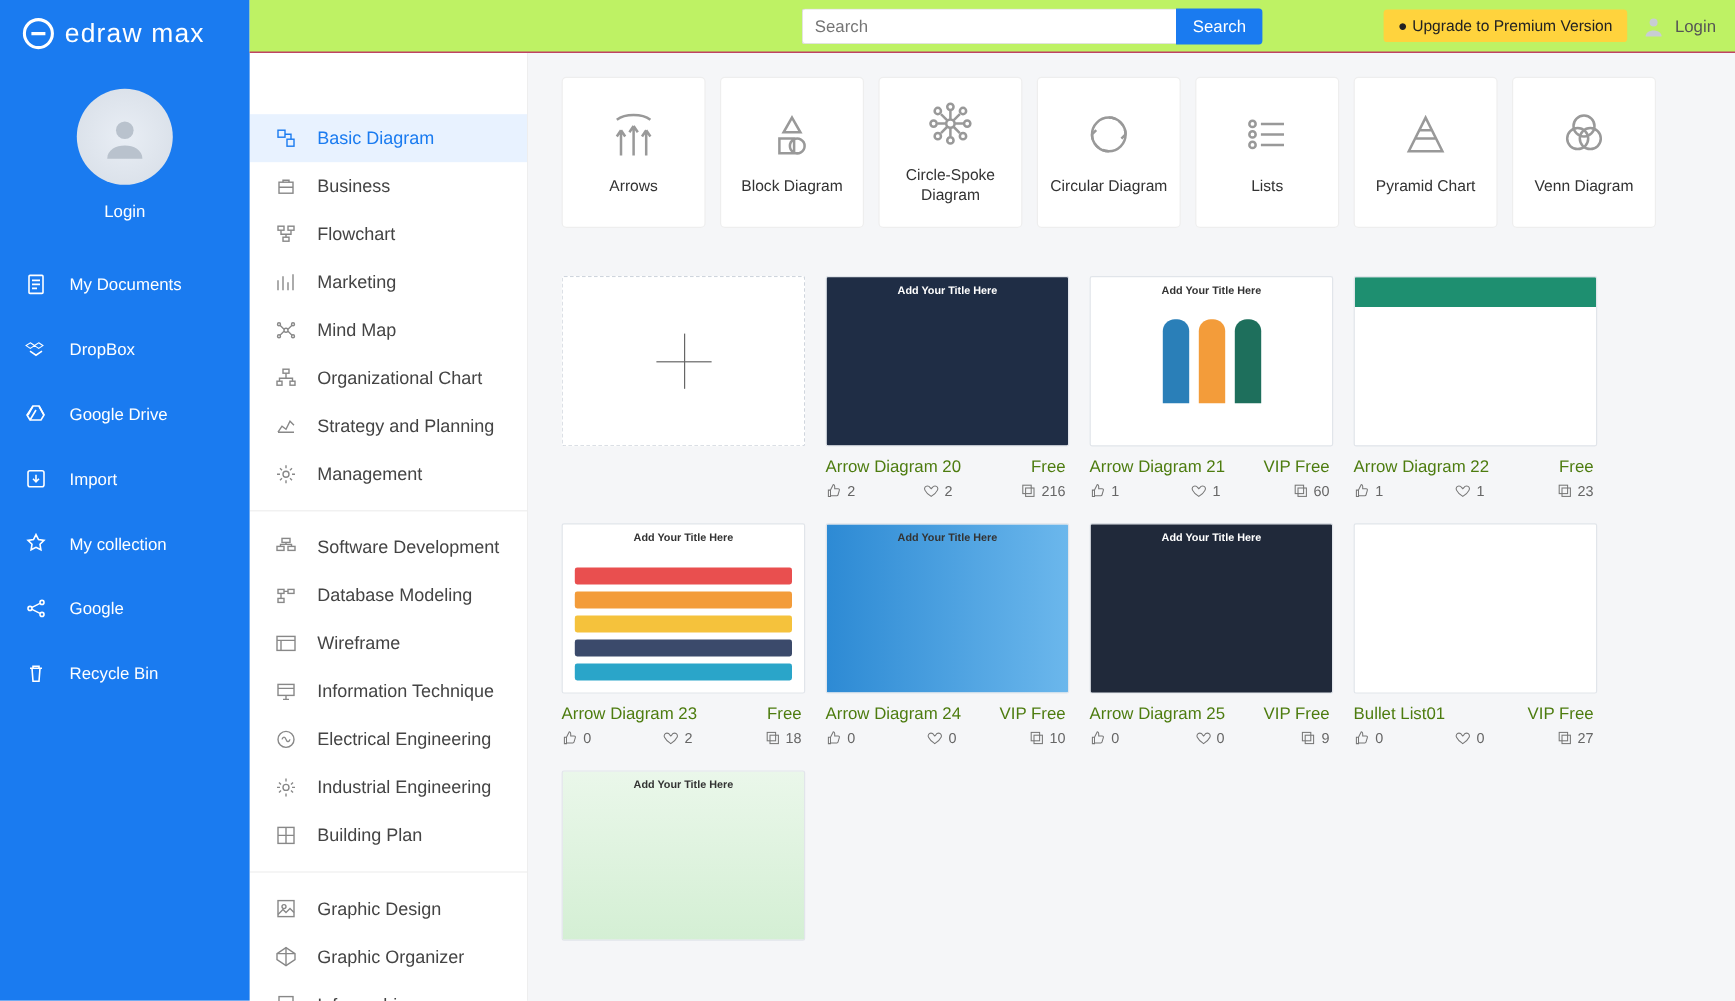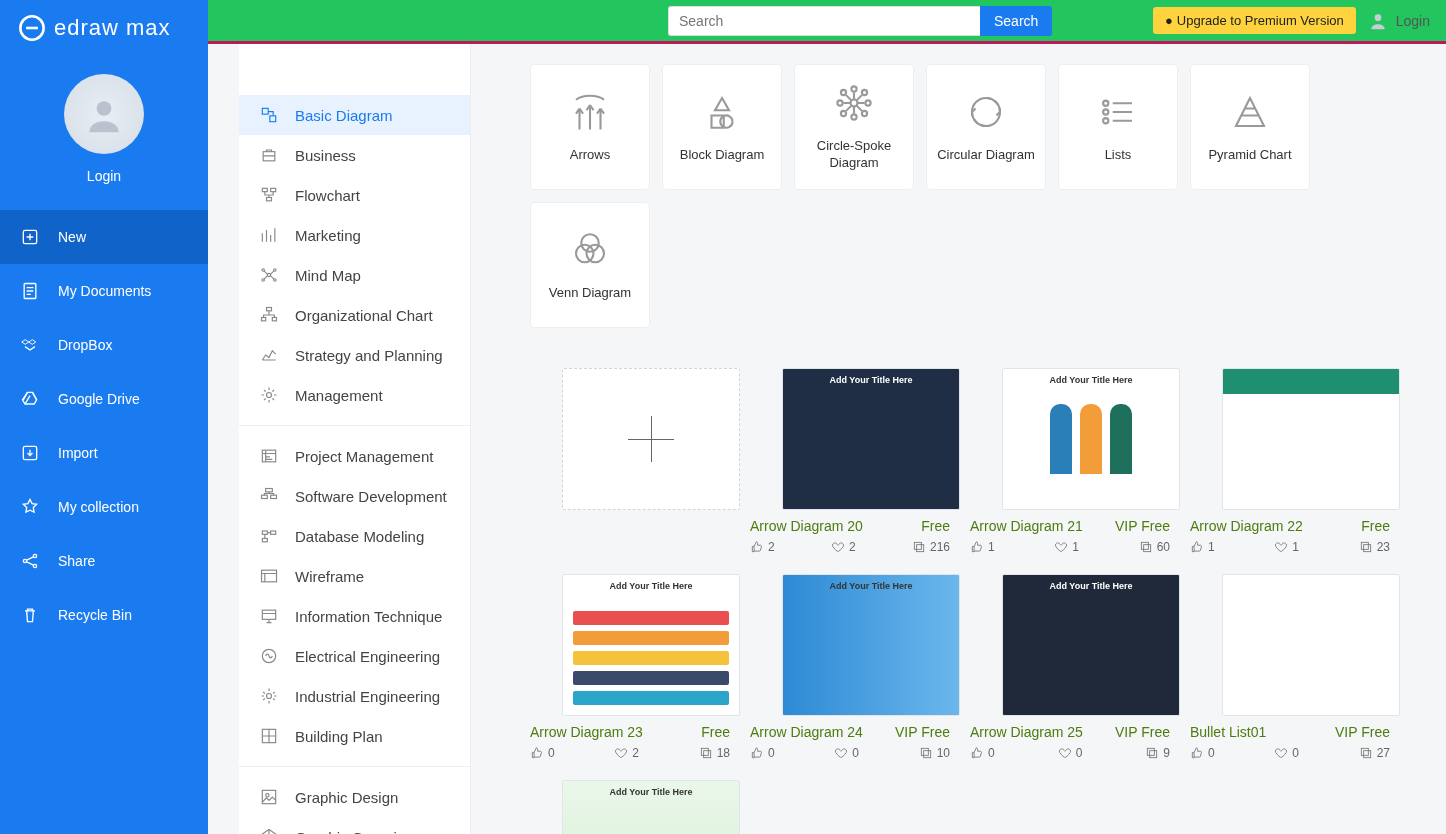--- a/index.html
+++ b/index.html
@@ -1,29 +1,29 @@
 <!DOCTYPE html>
 <html><head>
 <meta charset="utf-8">
 <style>
 * { box-sizing: border-box; margin: 0; padding: 0; }
 body { font-family: -apple-system, BlinkMacSystemFont, "Segoe UI", Arial, sans-serif; font-size: 14px; color: #333; background: #f5f6f8; overflow: hidden; }
-.app { display: flex; height: 834px; width: 1446px; gap: 31px; }
+.app { display: flex; height: 834px; width: 1446px; }
 .sidebar-left { width: 208px; background: #1a7bf0; color: #fff; display: flex; flex-direction: column; flex-shrink: 0; }
 .brand { display: flex; align-items: center; gap: 8px; padding: 14px 18px; font-size: 22px; font-weight: 400; letter-spacing: 1px; }
 .brand svg { width: 28px; height: 28px; }
 .profile { display: flex; flex-direction: column; align-items: center; padding: 18px 0 26px; }
 .avatar-circle { width: 80px; height: 80px; border-radius: 50%; background: radial-gradient(circle, #e9eef5 0%, #d6dde6 100%); display: flex; align-items: center; justify-content: center; }
 .avatar-circle svg { width: 44px; height: 44px; fill: #b9c2cd; }
 .profile-login { margin-top: 14px; font-size: 14px; }
 .nav-item { display: flex; align-items: center; gap: 18px; padding: 0 20px; height: 54px; cursor: pointer; font-size: 14px; }
 .nav-item.active { background: #0f63c9; }
 .nav-item svg { width: 20px; height: 20px; stroke: #fff; fill: none; stroke-width: 1.6; }
 
-.topbar { position: absolute; top: 0; left: 208px; right: 0; height: 44px; background: #22c55e; display: flex; align-items: center; justify-content: flex-end; padding: 0 16px; gap: 12px; border-bottom: 3px solid #be185d; z-index: 5; }
+.topbar { position: absolute; top: 0; left: 208px; right: 0; height: 44px; background: #bef264; display: flex; align-items: center; justify-content: flex-end; padding: 0 16px; gap: 12px; border-bottom: 1px solid #be185d; z-index: 5; }
 .search-wrap { display: flex; align-items: center; margin-right: auto; margin-left: 444px; }
 .search-input { width: 312px; height: 30px; border: 1px solid #ddd; border-right: none; border-radius: 3px 0 0 3px; padding: 0 10px; font-size: 14px; color: #555; outline: none; }
 .search-btn { height: 30px; padding: 0 14px; background: #1a7bf0; color: #fff; border: none; border-radius: 0 3px 3px 0; font-size: 14px; cursor: pointer; }
 .upgrade-btn { background: #ffd33d; color: #222; padding: 6px 12px; border-radius: 3px; font-size: 13px; cursor: pointer; display: flex; align-items: center; gap: 4px; }
 .login-right { display: flex; align-items: center; gap: 8px; color: #555; cursor: pointer; }
 .login-right svg { width: 20px; height: 20px; fill: #c8cdd4; }
 
 .sidebar-cats { width: 232px; background: #fff; border-right: 1px solid #eee; margin-top: 44px; height: calc(834px - 44px); overflow-y: auto; flex-shrink: 0; }
 .cat-group { padding: 10px 0; border-bottom: 1px solid #eee; }
 .cat-item { display: flex; align-items: center; gap: 16px; padding: 10px 20px; cursor: pointer; color: #444; font-size: 15px; }
@@ -32,21 +32,21 @@
 .cat-item.selected svg { stroke: #1a7bf0; }
 
 .main { flex: 1; margin-top: 44px; height: calc(834px - 44px); overflow-y: auto; padding: 20px 28px; }
 .type-grid { display: flex; flex-wrap: wrap; gap: 12px; margin-bottom: 40px; }
 .type-card { width: 120px; height: 126px; background: #fff; border: 1px solid #eee; border-radius: 4px; display: flex; flex-direction: column; align-items: center; justify-content: center; gap: 14px; cursor: pointer; text-align: center; padding: 8px; }
 .type-card svg { width: 42px; height: 42px; stroke: #999; fill: none; stroke-width: 1.2; }
 .type-card .label { font-size: 13px; color: #333; line-height: 1.3; }
 
 .tmpl-grid { display: flex; flex-wrap: wrap; gap: 20px; }
 .tmpl-card { width: 200px; }
-.tmpl-thumb { width: 178px; height: 142px; border-radius: 2px; background: #eef2f7; border: 1px solid #e1e5ea; cursor: pointer; overflow: hidden; display: flex; align-items: center; justify-content: center; position: relative; margin-left: 32px; }
+.tmpl-thumb { width: 203px; height: 142px; border-radius: 2px; background: #eef2f7; border: 1px solid #e1e5ea; cursor: pointer; overflow: hidden; display: flex; align-items: center; justify-content: center; position: relative; }
 .tmpl-new .tmpl-thumb { border: 1px dashed #cfd5dd; background: #fff; }
 .plus-ic { width: 46px; height: 46px; position: relative; }
 .plus-ic::before, .plus-ic::after { content: ""; position: absolute; background: #666; }
 .plus-ic::before { left: 50%; top: 0; width: 1px; height: 100%; }
 .plus-ic::after { top: 50%; left: 0; height: 1px; width: 100%; }
 .tmpl-meta { display: flex; justify-content: space-between; align-items: center; margin-top: 8px; font-size: 14px; color: #4d7c0f; }
 .tmpl-stats { display: flex; justify-content: space-between; margin-top: 6px; font-size: 12px; color: #666; }
 .stat { display: flex; align-items: center; gap: 4px; }
 .stat svg { width: 14px; height: 14px; stroke: #777; fill: none; stroke-width: 1.5; }
 
@@ -84,27 +84,20 @@
     <div class="profile">
       <div class="avatar-circle">
         <svg viewBox="0 0 24 24">
             <circle cx="12" cy="9" r="4"></circle>
             <path d="M4 22c0-4 4-6 8-6s8 2 8 6"></path>
           </svg>
       </div>
       <div class="profile-login">Login</div>
     </div>
     <nav id="nav-list">
-        <div class="nav-item active">
-          <svg viewBox="0 0 24 24">
-            <rect x="4" y="4" width="16" height="16" rx="2"></rect>
-            <path d="M12 8v8M8 12h8"></path>
-          </svg>
-          <span>New</span>
-        </div>
         <div class="nav-item">
           <svg viewBox="0 0 24 24">
             <rect x="5" y="3" width="14" height="18" rx="1"></rect>
             <path d="M8 8h8M8 12h8M8 16h5"></path>
           </svg>
           <span>My Documents</span>
         </div>
         <div class="nav-item">
           <svg viewBox="0 0 24 24">
             <path d="M6 6l6 4-6 4-6-4zM18 6l6 4-6 4-6-4z" transform="scale(.7) translate(3 2)"></path>
@@ -132,21 +125,21 @@
           </svg>
           <span>My collection</span>
         </div>
         <div class="nav-item">
           <svg viewBox="0 0 24 24">
             <circle cx="6" cy="12" r="2"></circle>
             <circle cx="18" cy="6" r="2"></circle>
             <circle cx="18" cy="18" r="2"></circle>
             <path d="M8 11l8-4M8 13l8 4"></path>
           </svg>
-          <span>Share</span>
+          <span>Google</span>
         </div>
         <div class="nav-item">
           <svg viewBox="0 0 24 24">
             <path d="M6 7h12M9 7V5h6v2M8 7l1 13h6l1-13"></path>
           </svg>
           <span>Recycle Bin</span>
         </div>
       </nav>
   </aside>
 
@@ -228,27 +221,20 @@
         </div>
         <div class="cat-item">
           <svg viewBox="0 0 24 24">
             <circle cx="12" cy="12" r="3"></circle>
             <path d="M12 3v3M12 18v3M3 12h3M18 12h3M6 6l2 2M16 16l2 2M18 6l-2 2M8 16l-2 2"></path>
           </svg>
           <span>Management</span>
         </div>
       </div>
       <div class="cat-group">
-        <div class="cat-item">
-          <svg viewBox="0 0 24 24">
-            <rect x="4" y="5" width="16" height="14"></rect>
-            <path d="M4 9h16M8 5v14M8 13h5M8 16h8"></path>
-          </svg>
-          <span>Project Management</span>
-        </div>
         <div class="cat-item">
           <svg viewBox="0 0 24 24">
             <rect x="8" y="3" width="8" height="4"></rect>
             <rect x="3" y="11" width="7" height="4"></rect>
             <rect x="14" y="11" width="7" height="4"></rect>
             <path d="M12 7v2M12 9H6.5v2M12 9h5.5v2"></path>
           </svg>
           <span>Software Development</span>
         </div>
         <div class="cat-item">

